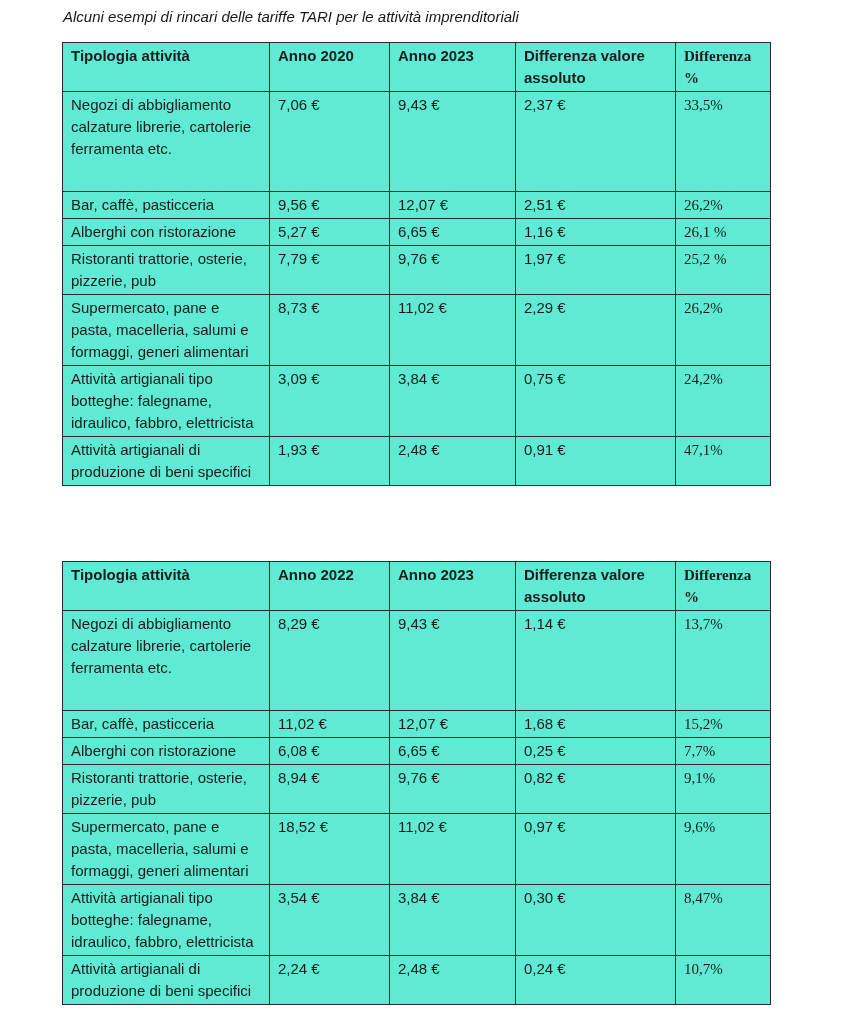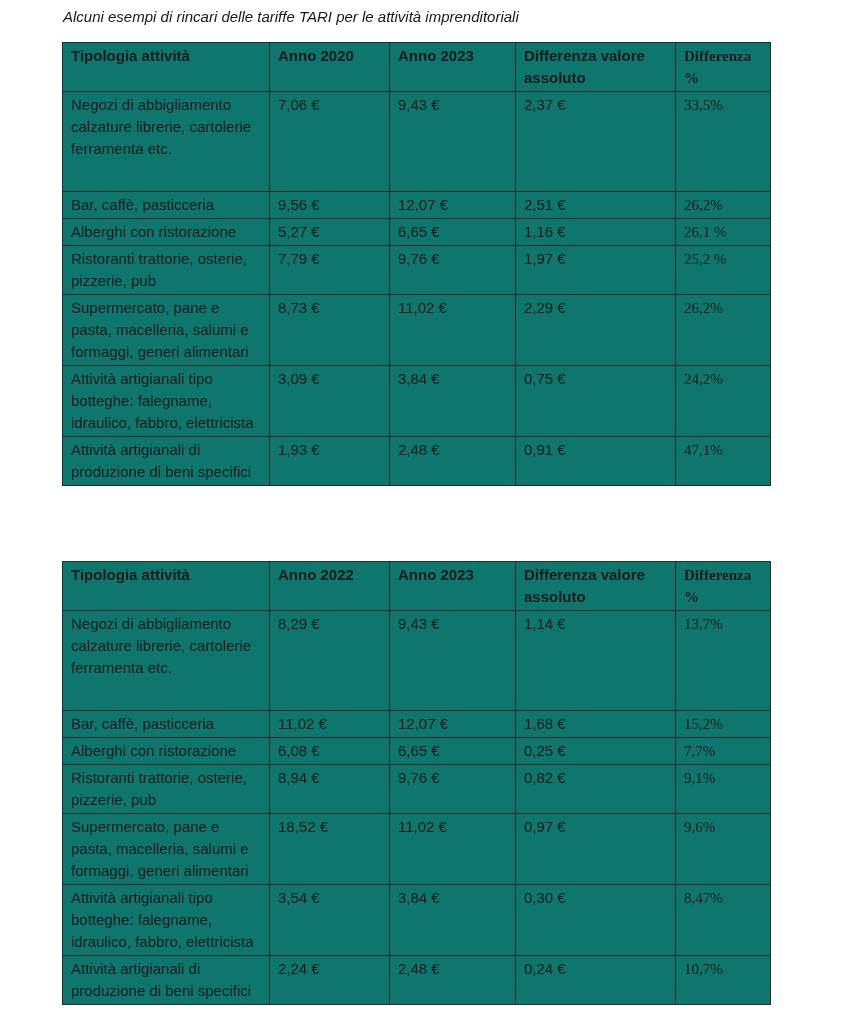--- a/index.html
+++ b/index.html
@@ -27,21 +27,21 @@
     font-size: 15px;
     line-height: 18px;
     font-weight: 400;
     margin: 0 0 16px 1px;
     color: #181818;
   }
   table.tari-table {
     border-collapse: collapse;
     table-layout: fixed;
     width: 703px;
-    background: #0f766e;
+    background: #5eead4;
   }
   table.tari-table th,
   table.tari-table td {
     border: 1px solid #2b2b2b;
     padding: 2px 8px 2px 8px;
     font-size: 15px;
     line-height: 22px;
     text-align: left;
     vertical-align: top;
     word-wrap: break-word;

